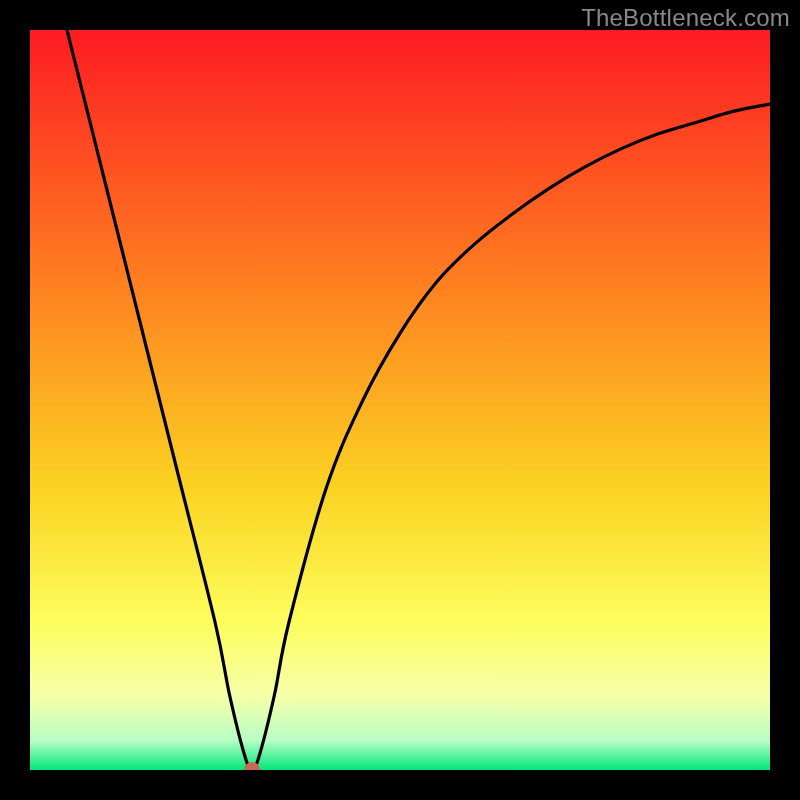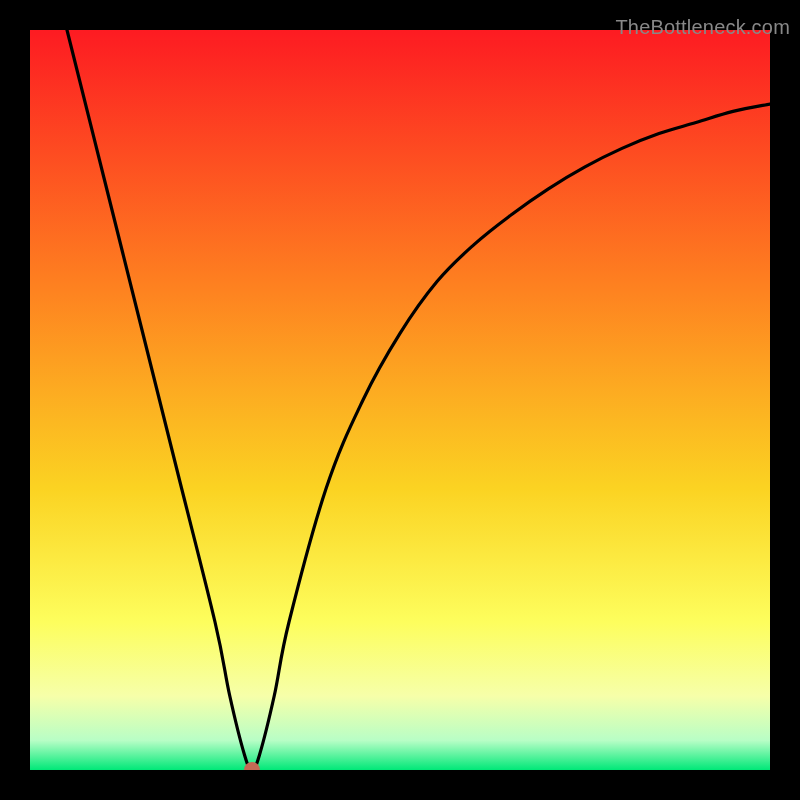--- a/index.html
+++ b/index.html
@@ -14,24 +14,24 @@
   .frame {
     position: absolute;
     left: 30px;
     top: 30px;
     width: 740px;
     height: 740px;
     background: #000;
   }
   .watermark {
     position: absolute;
-    top: 16px;
+    top: 4px;
     right: 10px;
     color: #888888;
-    font-size: 20px;
+    font-size: 24px;
     font-weight: 400;
     letter-spacing: 0.2px;
     z-index: 10;
   }
   svg {
     display: block;
   }
 </style>
 </head>
 <body>

